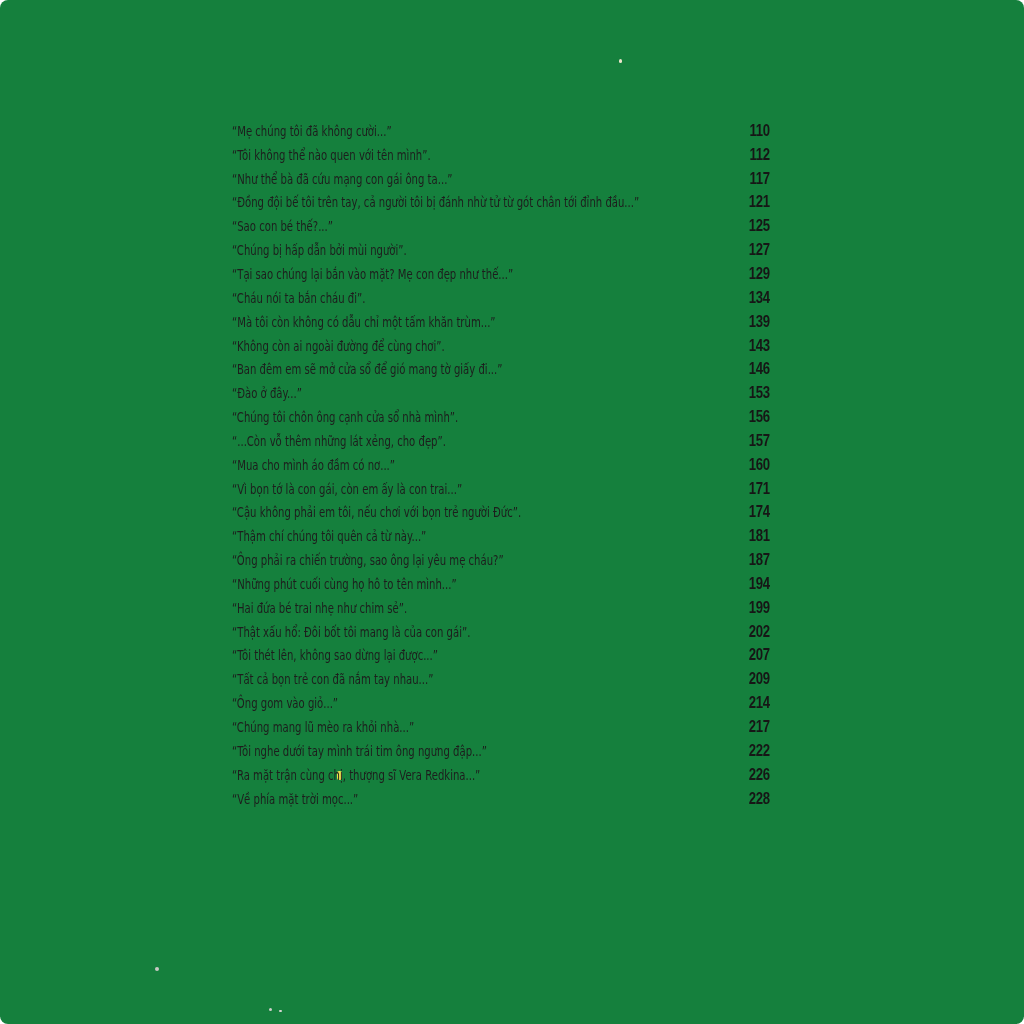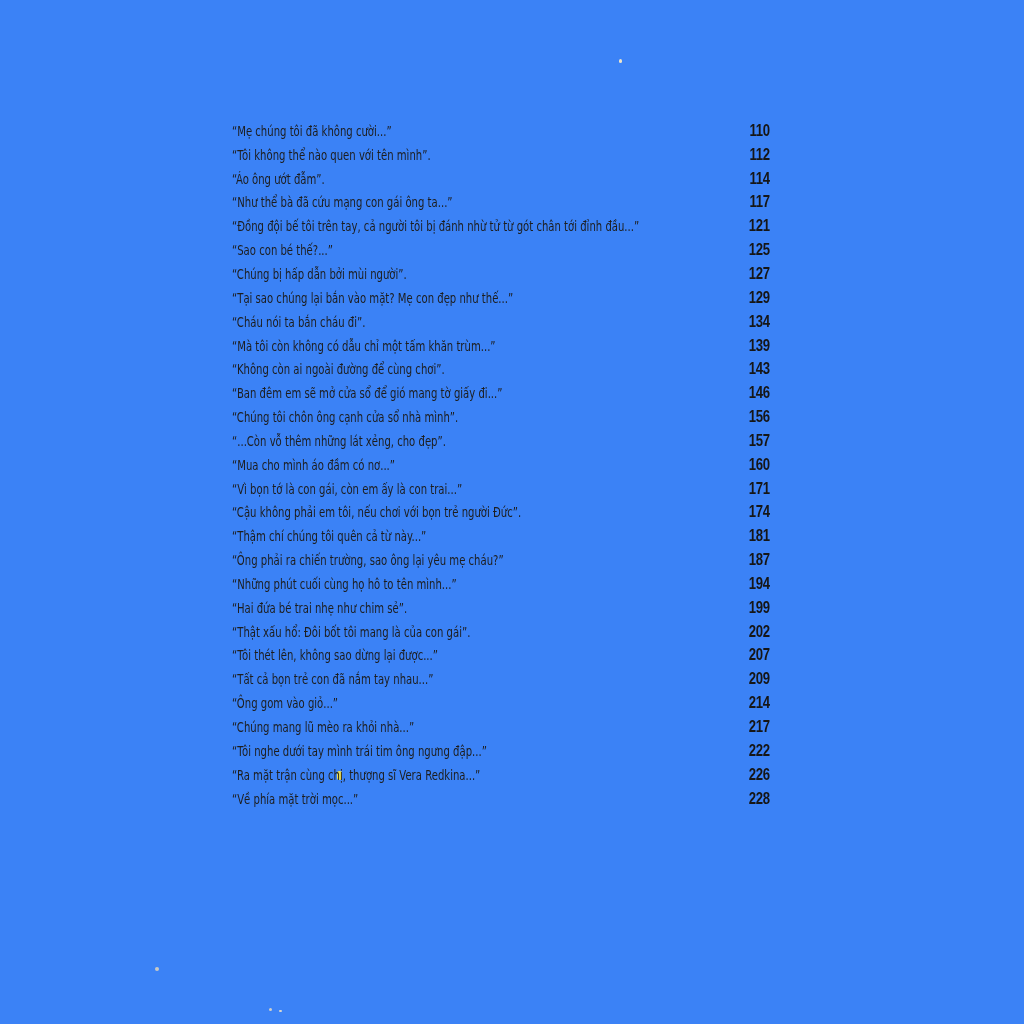--- a/index.html
+++ b/index.html
@@ -88,42 +88,38 @@
     top: 1010px;
     width: 3px;
     height: 2px;
     background: #d6d6d2;
   }
   .toc .row .title { z-index: 1; }
 </style>
 </head>
 <body>
 
-<div class="page" style="background: #3b82f6; color: rgb(29, 29, 29);">
+<div class="page" style="background: #15803d; color: rgb(29, 29, 29); border-radius: 8px;">
   <div class="artifact artifact-highlight"></div>
   <div class="artifact speck-top"></div>
   <div class="artifact speck-bottom-1"></div>
   <div class="artifact speck-bottom-2"></div>
   <div class="artifact speck-bottom-3"></div>
 
   <div class="toc">
     <div class="row">
       <span class="title">“Mẹ chúng tôi đã không cười...”</span>
       <span class="num">110</span>
     </div>
 
     <div class="row">
       <span class="title">“Tôi không thể nào quen với tên mình”.</span>
       <span class="num">112</span>
     </div>
 
-    <div class="row">
-      <span class="title">“Áo ông ướt đẫm”.</span>
-      <span class="num">114</span>
-    </div>
 
     <div class="row">
       <span class="title">“Như thể bà đã cứu mạng con gái ông ta...”</span>
       <span class="num">117</span>
     </div>
 
     <div class="row">
       <span class="title">“Đồng đội bế tôi trên tay, cả người tôi bị đánh nhừ tử từ gót chân tới đỉnh đầu...”</span>
       <span class="num">121</span>
     </div>
@@ -156,20 +152,24 @@
     <div class="row">
       <span class="title">“Không còn ai ngoài đường để cùng chơi”.</span>
       <span class="num">143</span>
     </div>
 
     <div class="row">
       <span class="title">“Ban đêm em sẽ mở cửa sổ để gió mang tờ giấy đi...”</span>
       <span class="num">146</span>
     </div>
 
+    <div class="row">
+      <span class="title">“Đào ở đây...”</span>
+      <span class="num">153</span>
+    </div>
 
     <div class="row">
       <span class="title">“Chúng tôi chôn ông cạnh cửa sổ nhà mình”.</span>
       <span class="num">156</span>
     </div>
 
     <div class="row">
       <span class="title">“...Còn vỗ thêm những lát xẻng, cho đẹp”.</span>
       <span class="num">157</span>
     </div>

